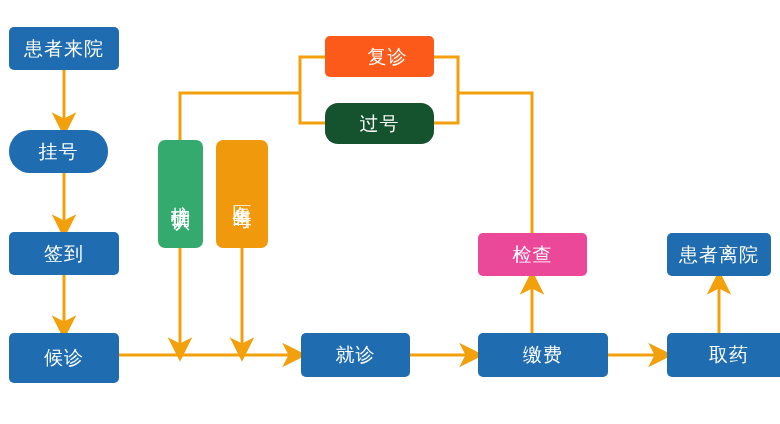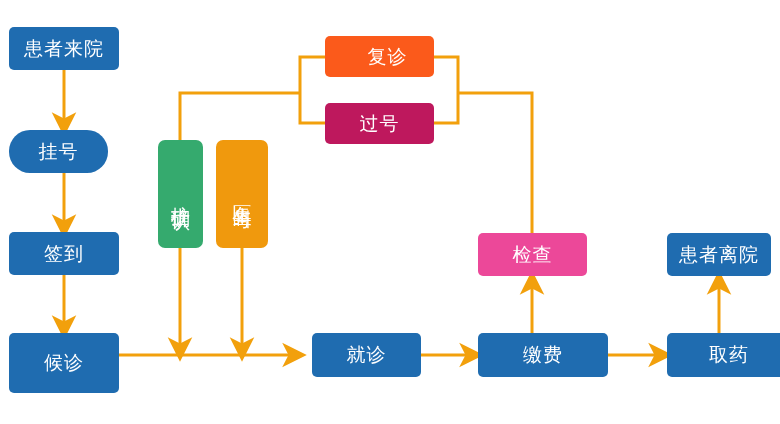--- a/index.html
+++ b/index.html
@@ -36,21 +36,21 @@
     writing-mode: vertical-rl;
     text-orientation: upright;
     letter-spacing: 2px;
     font-size: 19px;
     border-radius: 7px;
   }
   .node.blue    { background: #1f6cb0; }
   .node.green   { background: #35aa6e; }
   .node.amber   { background: #f0990d; }
   .node.orange  { background: #fb5a1b; padding-left: 16px; }
-  .node.red     { background: #be185d; }
+  .node.red     { background: #14532d; border-radius: 13px; }
   .node.teal    { background: #ec4899; }
 
   svg.links {
     position: absolute;
     left: 0;
     top: 0;
     width: 780px;
     height: 424px;
     z-index: 1;
     pointer-events: none;
@@ -103,41 +103,41 @@
   </div>
 
   <div class="node blue" style="left:9px;top:130px;width:99px;height:43px;border-radius:21px;">
     <span>挂号</span>
   </div>
 
   <div class="node blue" style="left:9px;top:232px;width:110px;height:43px;">
     <span>签到</span>
   </div>
 
-  <div class="node blue" style="left:9px;top:333px;width:110px;height:60px;">
+  <div class="node blue" style="left:9px;top:333px;width:110px;height:50px;">
     <span>候诊</span>
   </div>
 
   <div class="node green vertical" style="left:158px;top:140px;width:45px;height:108px;">
     <span>护士确认</span>
   </div>
 
   <div class="node amber vertical" style="left:216px;top:140px;width:52px;height:108px;">
     <span>医生叫号</span>
   </div>
 
   <div class="node orange" style="left:325px;top:36px;width:109px;height:41px;">
     <span>复诊</span>
   </div>
 
   <div class="node red" style="left:325px;top:103px;width:109px;height:41px;">
     <span>过号</span>
   </div>
 
-  <div class="node blue" style="left:312px;top:333px;width:109px;height:44px;">
+  <div class="node blue" style="left:301px;top:333px;width:109px;height:44px;">
     <span>就诊</span>
   </div>
 
   <div class="node blue" style="left:478px;top:333px;width:130px;height:44px;">
     <span>缴费</span>
   </div>
 
   <div class="node teal" style="left:478px;top:233px;width:109px;height:43px;">
     <span>检查</span>
   </div>

